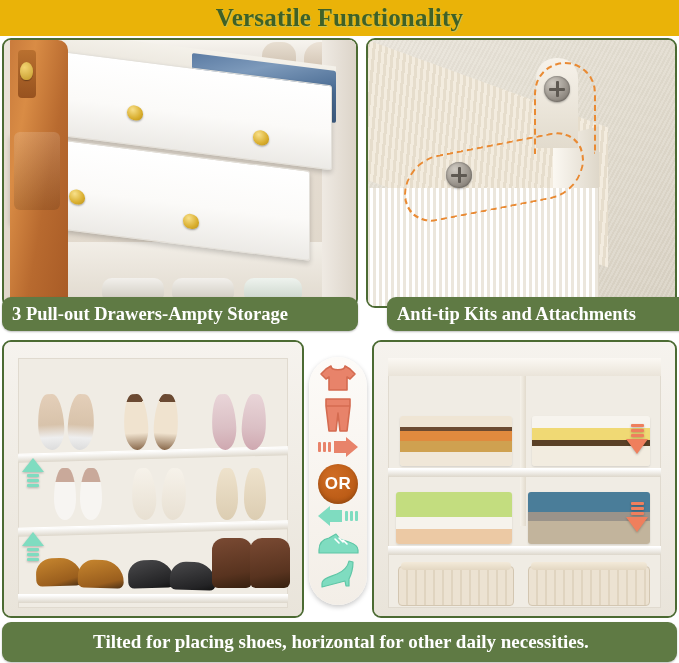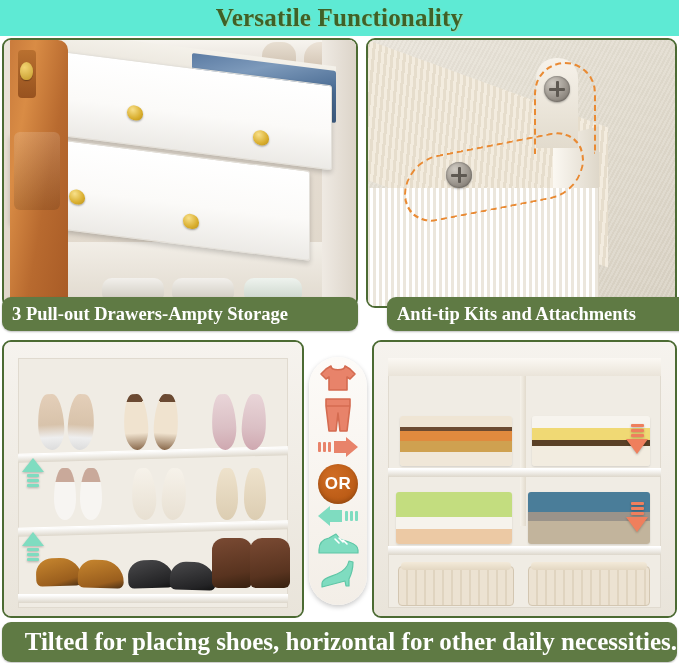--- a/index.html
+++ b/index.html
@@ -8,21 +8,21 @@
     font-family: "Liberation Serif", serif;
     background: #ffffff;
     position: relative;
     overflow: hidden;
   }
 
   
   #title-bar {
     width: 679px; height: 36px;
     display: flex; align-items: center; justify-content: center;
-    background: #5eead4;
+    background: #eab308;
   }
   #page-title {
     font-family: "Liberation Serif", serif;
     font-weight: bold;
     font-size: 25px;
     letter-spacing: .2px;
     color: #3f6127;
     text-shadow: 1px 1px 0 rgba(170,200,140,.55);
   }
 
@@ -176,21 +176,21 @@
     width:40px; height:40px; border-radius:50%;
     background: radial-gradient(circle at 38% 30%,#cf6c24,#b2540f);
     color:#fff; font-family:"Liberation Sans",sans-serif; font-weight:bold;
     font-size:17px; display:flex; align-items:center; justify-content:center;
     letter-spacing:.5px; margin:3px 0 2px;
     box-shadow: inset 0 -2px 4px rgba(0,0,0,.2);
   }
   
   #caption-bottom{
     left:2px; top:622px; width:675px; height:40px;
-    justify-content:flex-end; padding-left:3px; font-size:25px;
+    justify-content:center; padding-left:3px; font-size:19px;
   }
   #caption-drawers{ left:2px; top:297px; width:356px; height:34px; padding-left:10px; font-size:18.5px;}
   #caption-antitip{ left:387px; top:297px; width:311px; height:34px; padding-left:10px; font-size:18.5px;}
 </style>
 </head>
 <body>
 
 <div id="title-bar">
   <div id="page-title">Versatile Functionality</div>
 </div>

